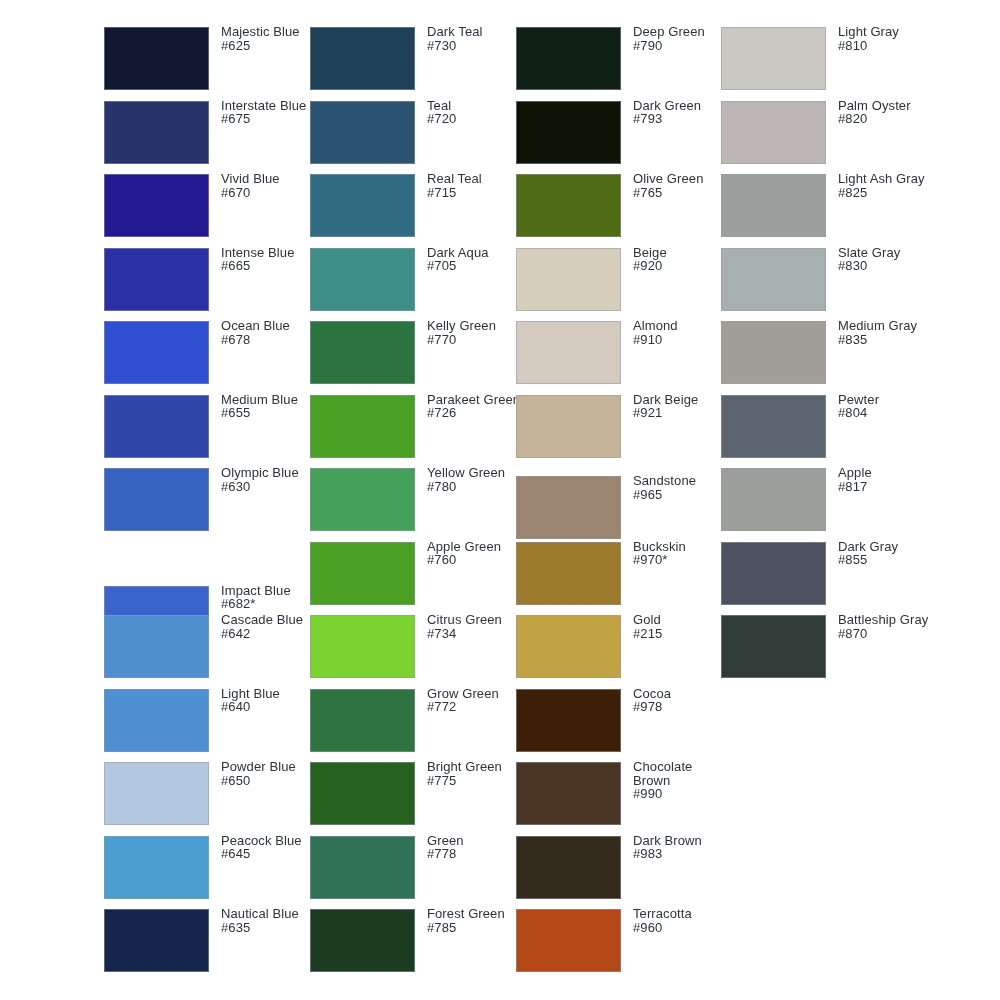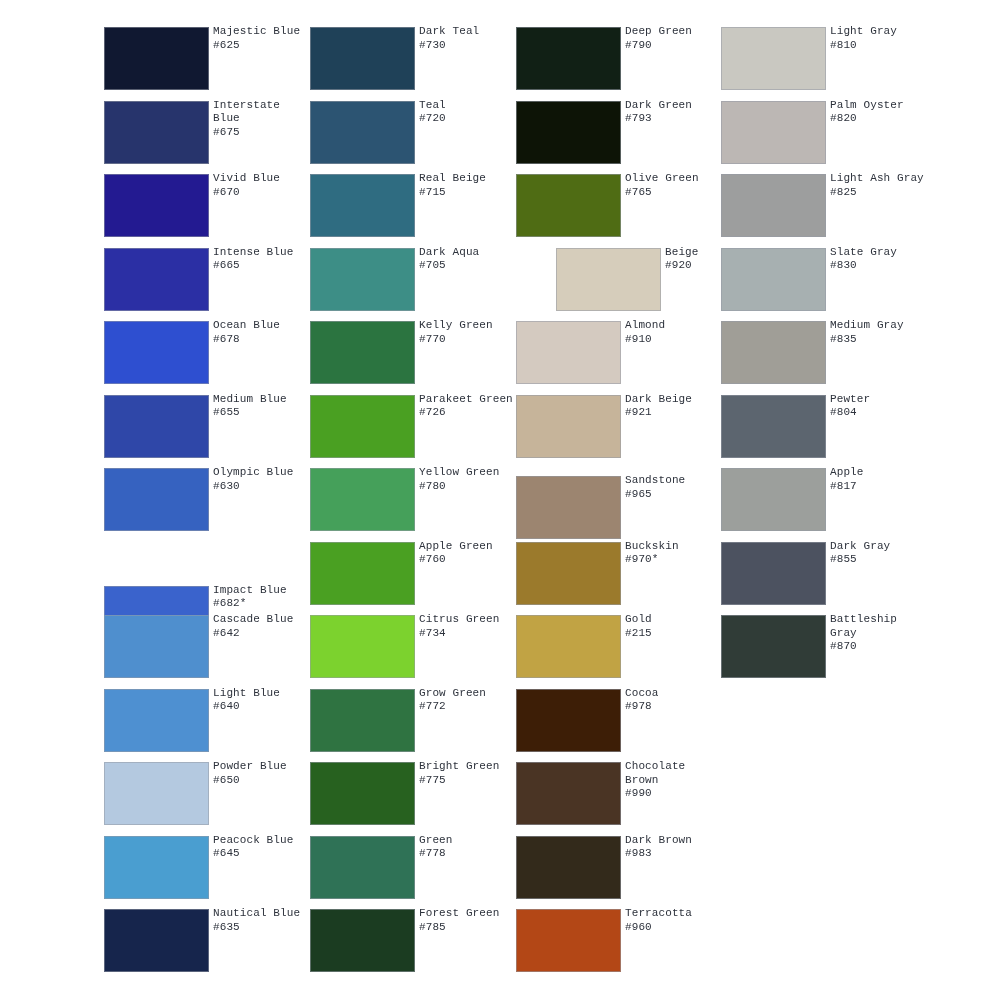--- a/index.html
+++ b/index.html
@@ -40,29 +40,28 @@
     position: absolute;
     left: 0;
     top: 0;
     width: 105px;
     height: 63px;
     border: 1px solid rgba(150,155,165,0.55);
     box-sizing: border-box;
   }
   .swatch-label {
     position: absolute;
-    left: 109px;
+    left: 117px;
     top: -2px;
     width: 96px;
-    font-size: 11px;
+    font-size: 13px;
     line-height: 13.5px;
     letter-spacing: 0.1px;
     color: #2d323c;
     font-weight: 400;
-    font-family: Liberation Mono, monospace;
   }
   .swatch-name {
     display: block;
     white-space: normal;
   }
   .swatch-code {
     display: block;
   }
 </style>
 </head>
@@ -173,21 +172,21 @@
       <div class="swatch-row" style="top: 100.5px;">
         <div class="swatch-chip" title="Teal" style="background: rgb(44, 84, 114);"></div>
         <div class="swatch-label">
           <span class="swatch-name">Teal</span>
           <span class="swatch-code">#720</span>
         </div>
       </div>
       <div class="swatch-row" style="top: 174px;">
         <div class="swatch-chip" title="Real Teal" style="background: rgb(47, 108, 129);"></div>
         <div class="swatch-label">
-          <span class="swatch-name">Real Beige</span>
+          <span class="swatch-name">Real Teal</span>
           <span class="swatch-code">#715</span>
         </div>
       </div>
       <div class="swatch-row" style="top: 247.5px;">
         <div class="swatch-chip" title="Dark Aqua" style="background: rgb(61, 142, 134);"></div>
         <div class="swatch-label">
           <span class="swatch-name">Dark Aqua</span>
           <span class="swatch-code">#705</span>
         </div>
       </div>
@@ -270,21 +269,21 @@
           <span class="swatch-code">#793</span>
         </div>
       </div>
       <div class="swatch-row" style="top: 174px;">
         <div class="swatch-chip" title="Olive Green" style="background: rgb(79, 108, 20);"></div>
         <div class="swatch-label">
           <span class="swatch-name">Olive Green</span>
           <span class="swatch-code">#765</span>
         </div>
       </div>
-      <div class="swatch-row" style="top: 247.5px; margin-left: 40px;">
+      <div class="swatch-row" style="top: 247.5px;">
         <div class="swatch-chip" title="Beige" style="background: rgb(214, 205, 187);"></div>
         <div class="swatch-label">
           <span class="swatch-name">Beige</span>
           <span class="swatch-code">#920</span>
         </div>
       </div>
       <div class="swatch-row" style="top: 321px;">
         <div class="swatch-chip" title="Almond" style="background: rgb(212, 202, 192);"></div>
         <div class="swatch-label">
           <span class="swatch-name">Almond</span>

